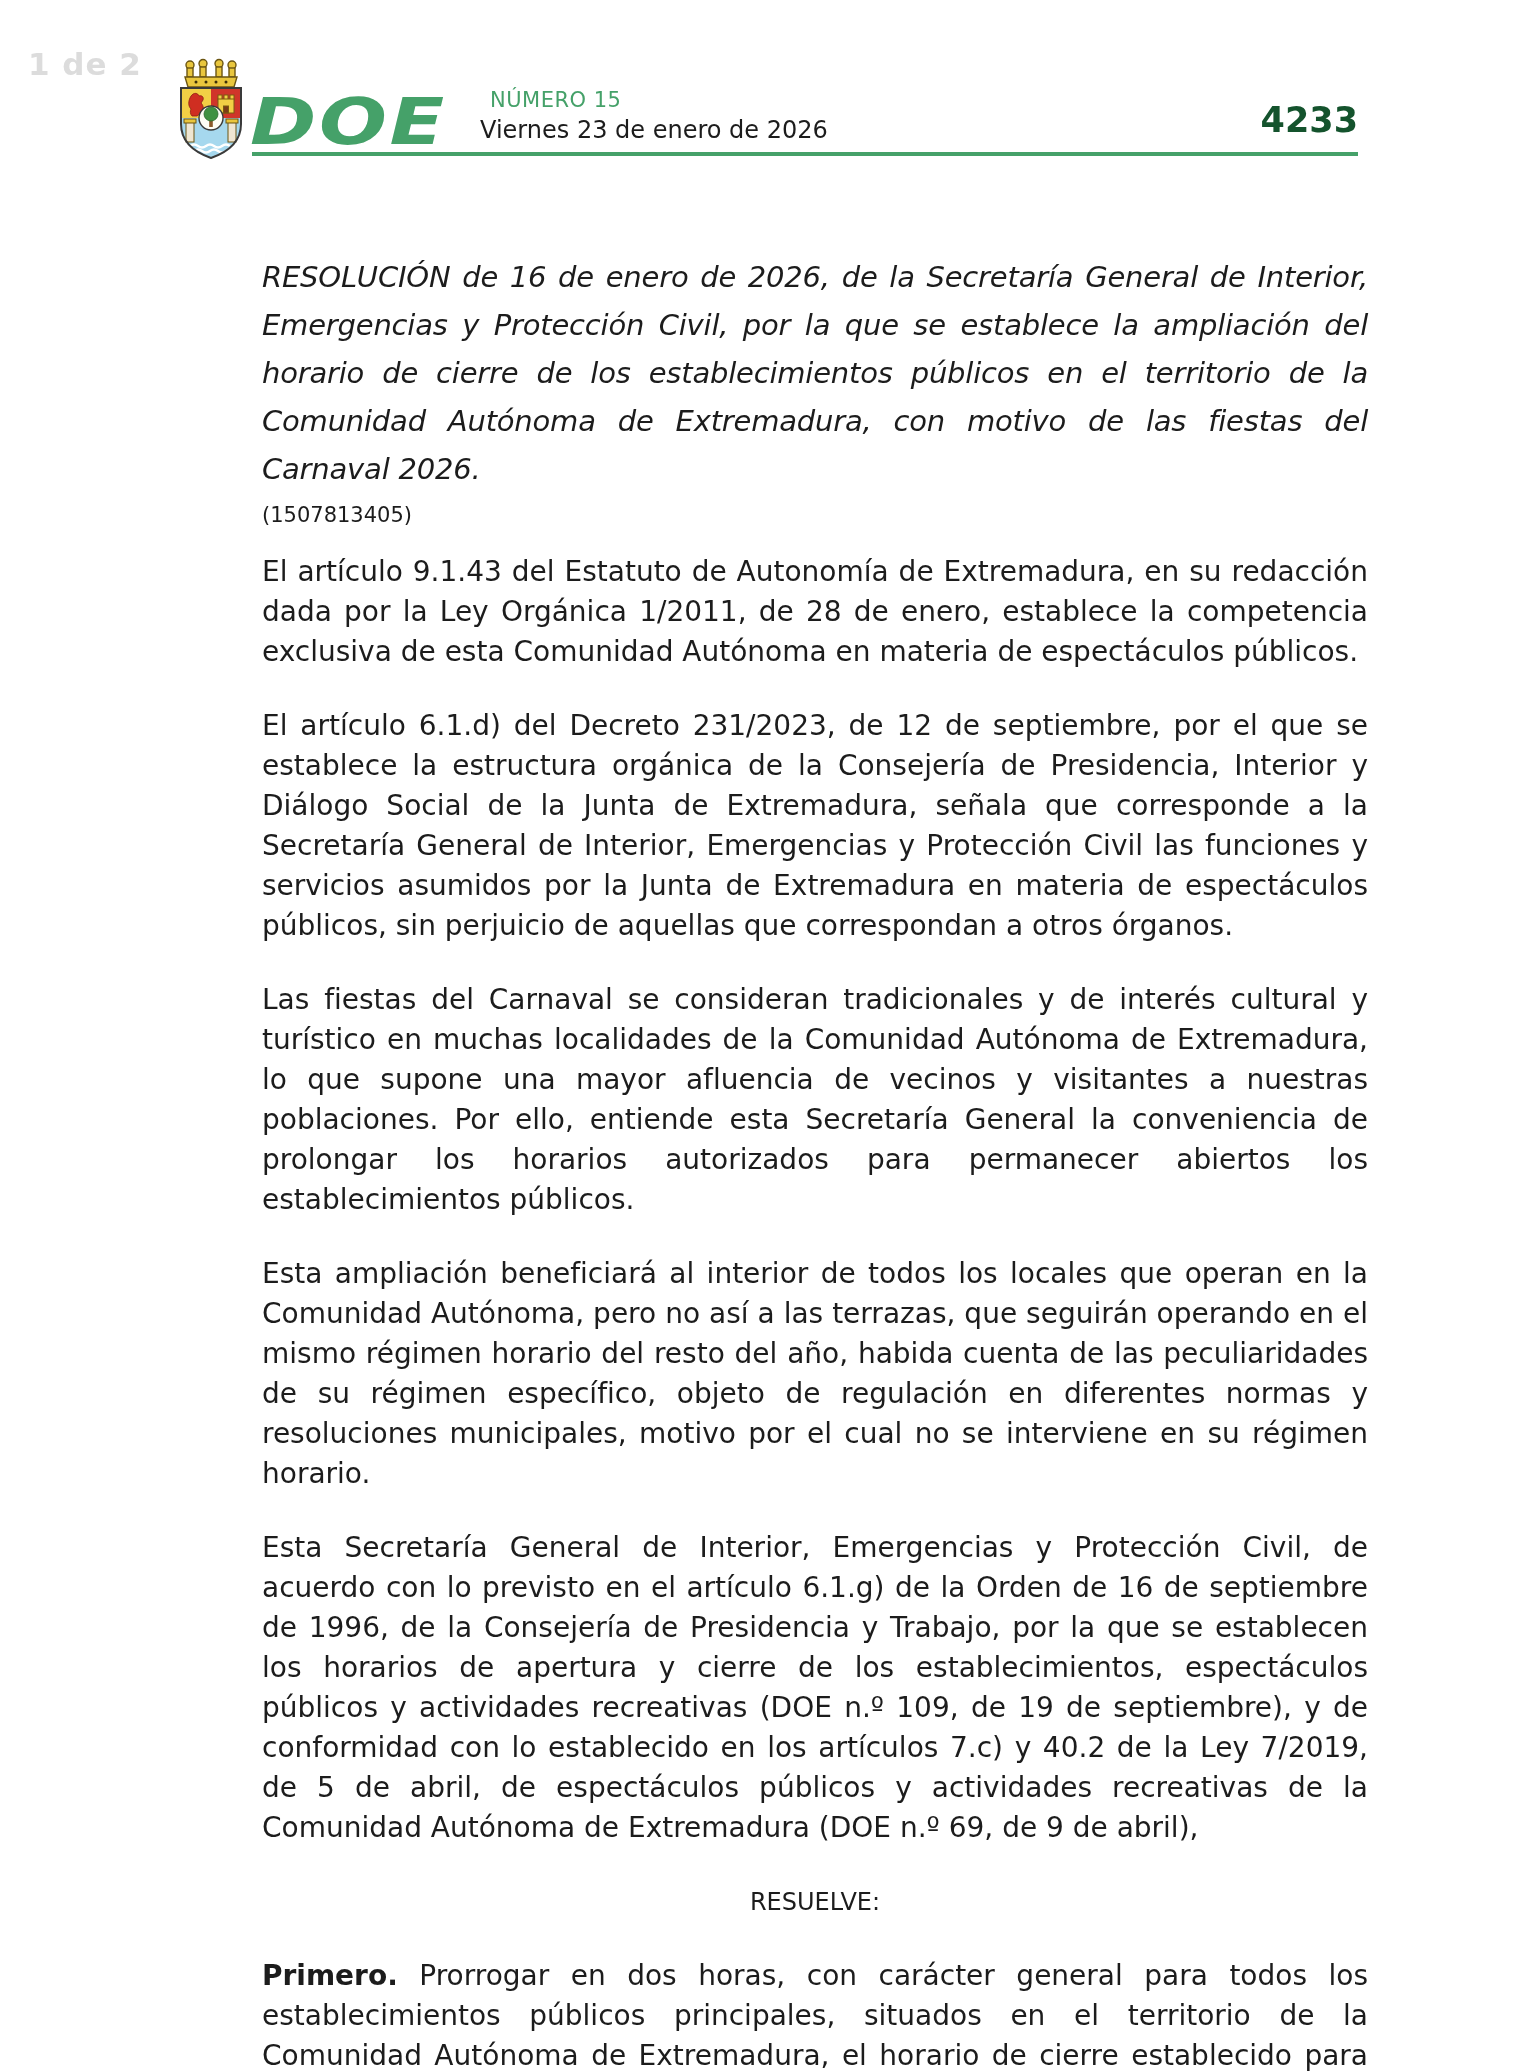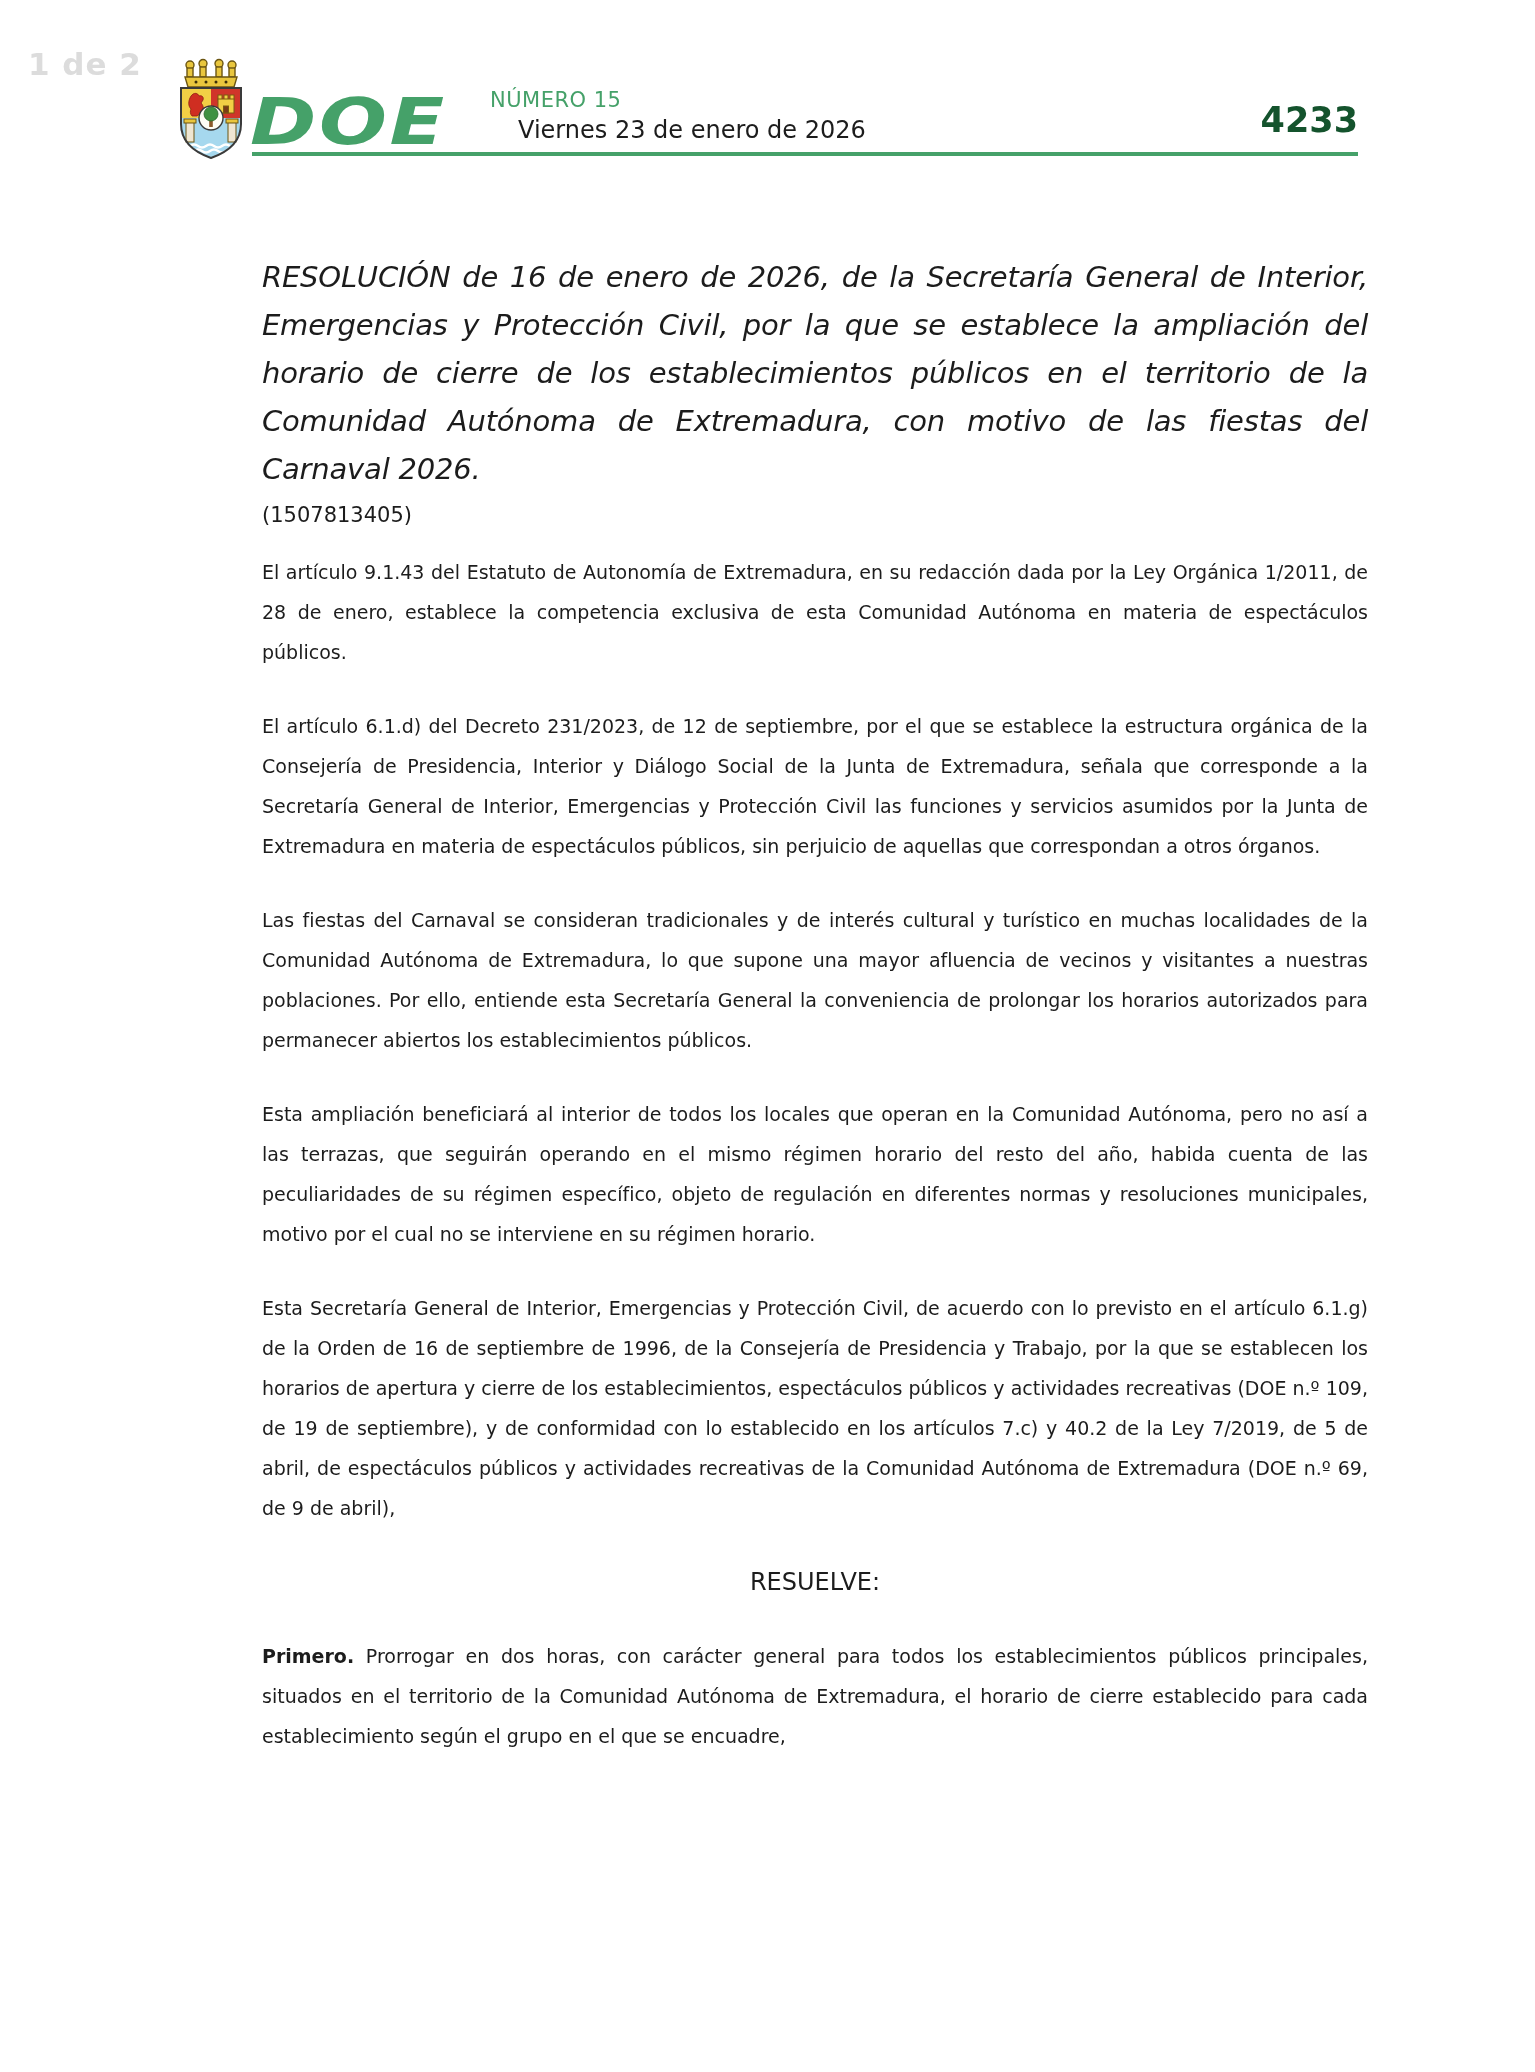--- a/index.html
+++ b/index.html
@@ -30,21 +30,21 @@
     color:var(--accent-green);
     letter-spacing:2px;
     transform:scaleX(1.25);transform-origin:left top;
   }
   .issue-label{
     position:absolute;left:490px;top:88px;
     font-size:21px;color:var(--accent-green);
     letter-spacing:0.5px;
   }
   .issue-date{
-    position:absolute;left:518px;top:116px;
+    position:absolute;left:480px;top:116px;
     font-size:24px;color:var(--text);
   }
   .page-number{
     position:absolute;left:1108px;top:100px;width:250px;
     text-align:right;
     font-size:35px;font-weight:bold;color:#14532d;
   }
   .header-rule{
     position:absolute;left:252px;top:152px;
     width:1106px;height:4px;
@@ -58,21 +58,21 @@
     font-size:29px;line-height:48px;
     text-align:justify;
     letter-spacing:-0.2px;
     margin-bottom:7px;
   }
   .doc-ref{
     font-size:21px;line-height:30px;
     margin-bottom:22px;
   }
   .body-par{
-    font-size:19px;line-height:40px;
+    font-size:28px;line-height:40px;
     text-align:justify;
     margin-bottom:34px;
   }
   .resolve-heading{
     font-size:24px;line-height:40px;
     text-align:center;
     margin:26px 0 34px 0;
   }
   .lead{font-weight:bold;}
 </style>

